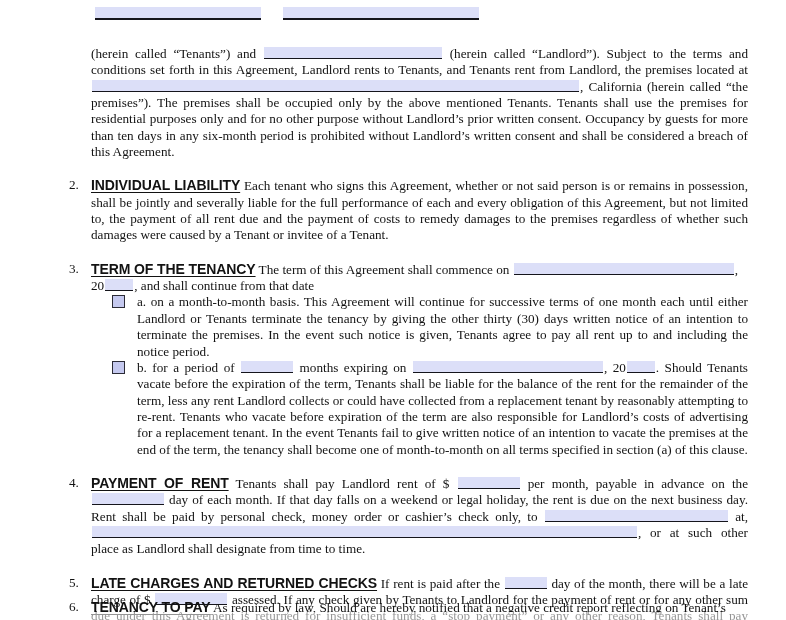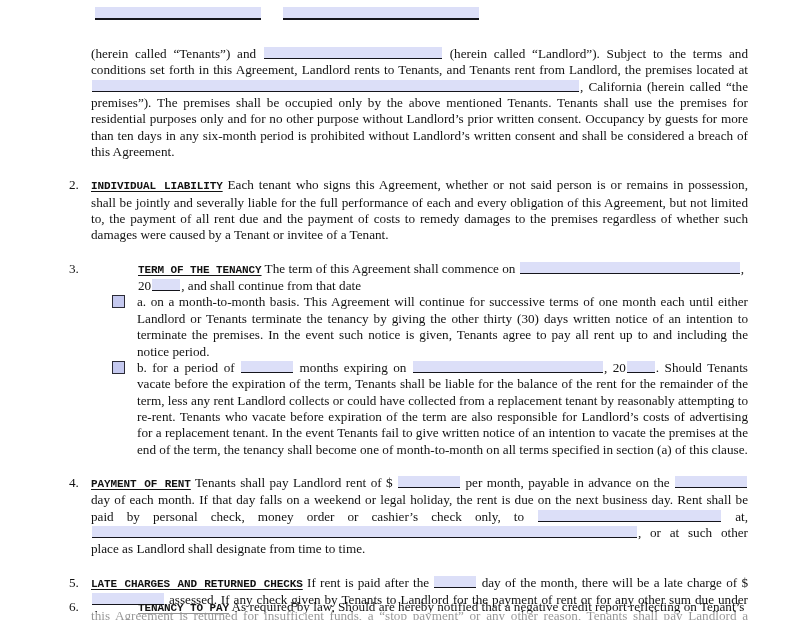--- a/index.html
+++ b/index.html
@@ -65,26 +65,26 @@
     font-weight: normal;
   }
   .ptxt {
     font-size: 13.2px;
     line-height: 16.35px;
     text-align: justify;
     text-justify: inter-word;
     margin: 0;
     hyphens: none;
   }
-  .ptxt.nojust { text-align: left; margin-left: 47px; }
+  .ptxt.nojust { text-align: left; }
 
   .heading {
-    font-family: Liberation Mono, monospace;
+    font-family: Liberation Sans, sans-serif;
     font-weight: bold;
-    font-size: 11px;
+    font-size: 14px;
     letter-spacing: -0.1px;
     text-decoration: underline;
     text-underline-offset: 1.5px;
     text-decoration-thickness: 1.4px;
   }
 
   
   .fld {
     display: inline-block;
     vertical-align: baseline;

